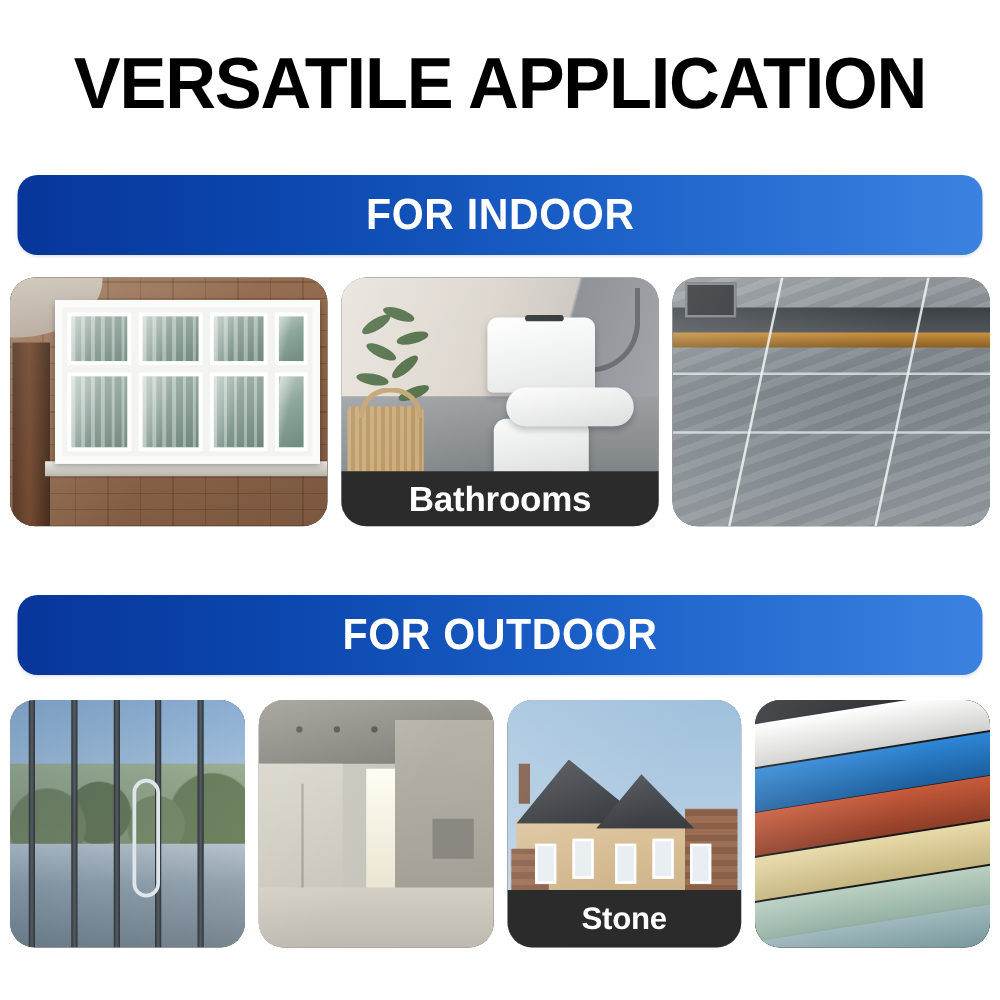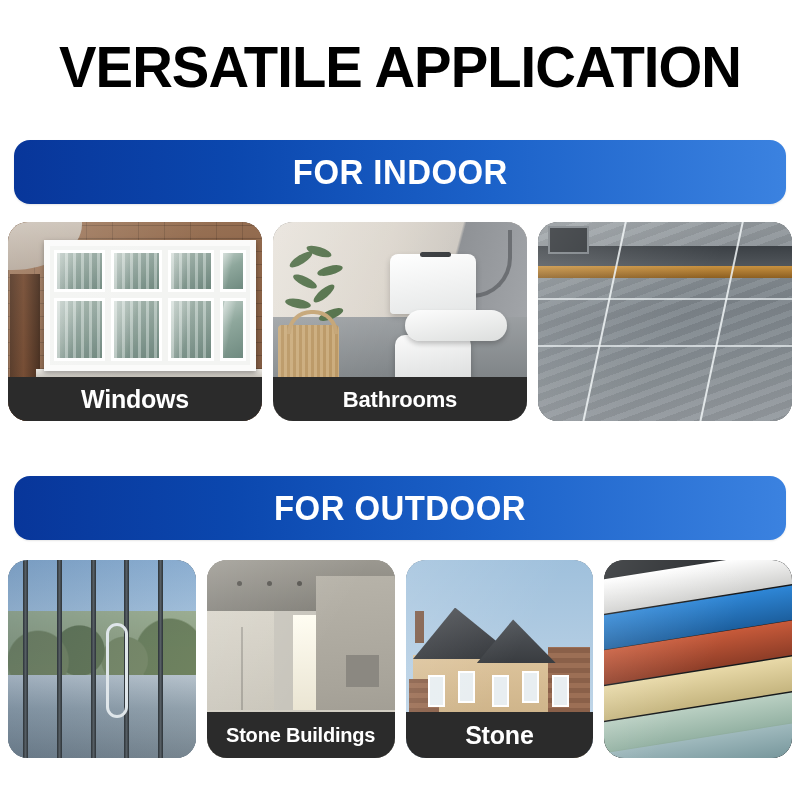--- a/index.html
+++ b/index.html
@@ -107,21 +107,21 @@
 
   .card-caption-text {
     color: #ffffff;
     font-family: "Liberation Sans", sans-serif;
     font-weight: 700;
     font-size: 25px;
     line-height: 27px;
     letter-spacing: -0.2px;
     white-space: nowrap;
   }
-  .caption-sm .card-caption-text { font-size: 22px; }
+  .caption-sm .card-caption-text { font-size: 28px; }
   .caption-xs .card-caption-text { font-size: 20px; }
 
   
 
   
   .art-windows { background: #8d6a53; }
   .aw-brick {
     position: absolute; inset: 0;
     background:
       repeating-linear-gradient(0deg, rgba(0,0,0,0.16) 0 1px, transparent 1px 13px),
@@ -436,23 +436,20 @@
           <div class="aw-pane blind"></div>
           <div class="aw-pane blind"></div>
           <div class="aw-pane blind"></div>
           <div class="aw-pane"></div>
           <div class="aw-pane blind"></div>
           <div class="aw-pane blind"></div>
           <div class="aw-pane blind"></div>
           <div class="aw-pane"></div>
         </div>
         <div class="shine"></div>
-      </div>
-      <div class="card-caption">
-        <span class="card-caption-text">Windows</span>
       </div>
     </div>
 
     <div class="card caption-sm">
       <div class="card-photo art-bath">
         <div class="ab-wall"></div>
         <div class="ab-floor"></div>
         <div class="ab-plant">
           <div class="ab-leaf" style="left:6%;  top:14%; transform:rotate(-32deg);"></div>
           <div class="ab-leaf" style="left:30%; top:6%;  transform:rotate(18deg);"></div>
@@ -521,23 +518,20 @@
           <div class="as-dot" style="left:48%"></div>
         </div>
         <div class="as-wall-l"></div>
         <div class="as-light"></div>
         <div class="as-wall-r"></div>
         <div class="as-floor"></div>
         <div class="as-panel"></div>
         <div class="as-doorline"></div>
         <div class="shine"></div>
       </div>
-      <div class="card-caption">
-        <span class="card-caption-text">Stone Buildings</span>
-      </div>
     </div>
 
     <div class="card">
       <div class="card-photo art-roof">
         <div class="ar-sky"></div>
         <div class="ar-body"></div>
         <div class="ar-brick"></div>
         <div class="ar-brick2"></div>
         <div class="ar-chimney"></div>
         <div class="ar-roof-main"></div>

